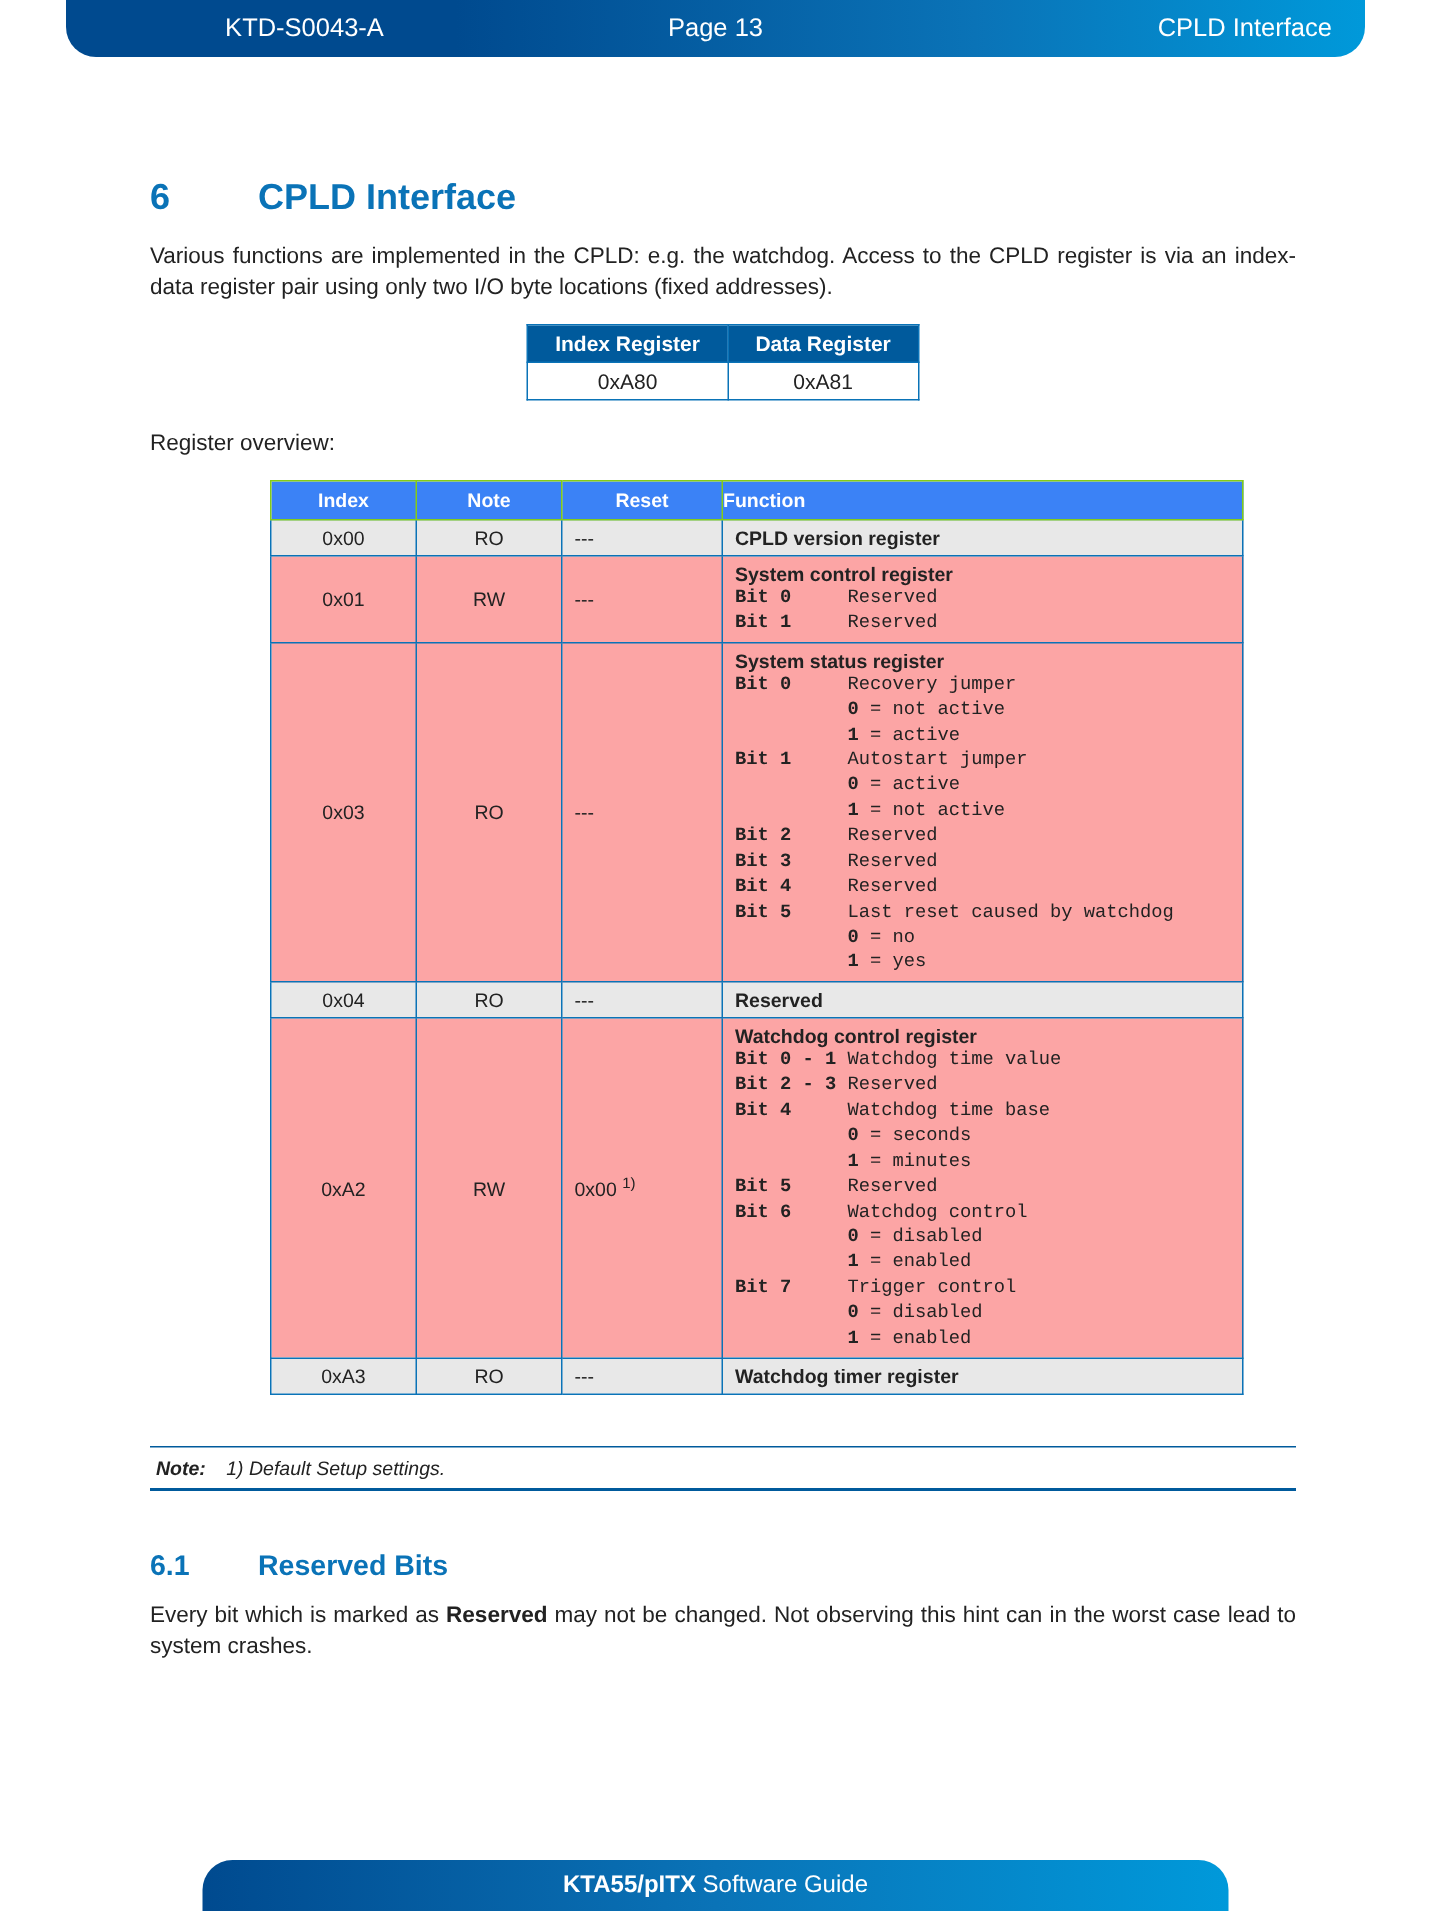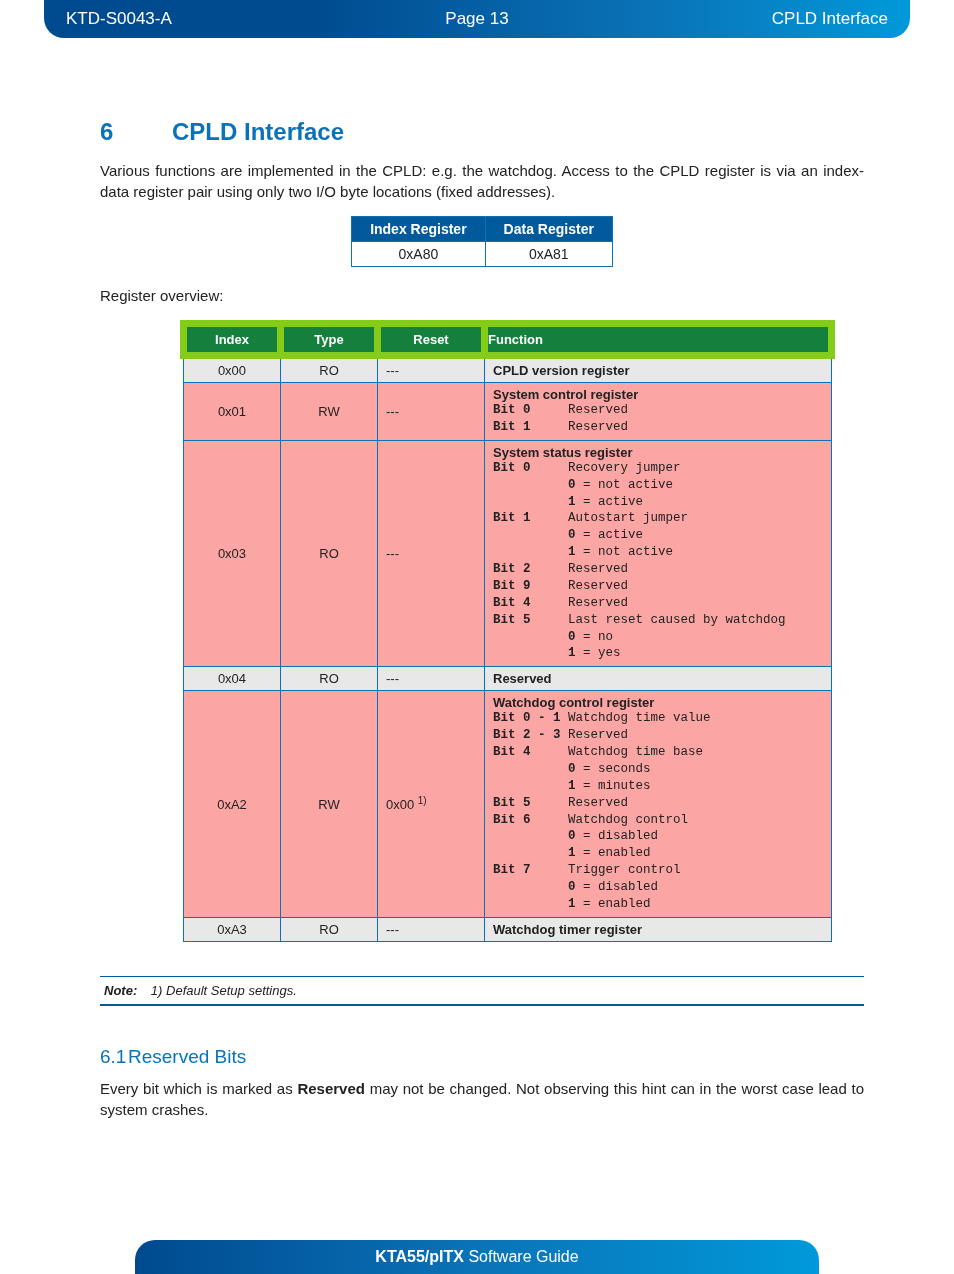--- a/index.html
+++ b/index.html
@@ -20,41 +20,42 @@
   .topbar {
     margin: 0 44px;
     height: 38px;
     background: linear-gradient(90deg, #004a8f 0%, #004a8f 30%, #0a73b7 70%, #0099da 100%);
     color: #fff;
     border-radius: 0 0 20px 20px;
     display: flex;
     align-items: center;
     font-size: 17px;
   }
-  .topbar .tb-left  { flex: 1; text-align: left;  padding-left: 22px; }
+  .topbar .tb-left  { flex: 1; text-align: center;  padding-left: 22px; }
   .topbar .tb-mid   { flex: 1; text-align: center; }
   .topbar .tb-right { flex: 1; text-align: right; padding-right: 22px; }
   .content {
     padding: 80px 90px 0 100px;
   }
   h2.section {
     color: #0a73b7;
     font-size: 24px;
     font-weight: 700;
     margin: 0 0 14px 0;
     display: flex;
     gap: 44px;
   }
   h2.section .num { min-width: 28px; }
   h3.subsection {
     color: #0a73b7;
     font-size: 19px;
-    font-weight: 400;
+    font-weight: 700;
     margin: 40px 0 10px 0;
     display: flex;
+    gap: 44px;
   }
   h3.subsection .num { min-width: 28px; }
   p.body {
     margin: 0 0 14px 0;
     line-height: 1.4;
     text-align: justify;
   }
   
   table.regpair {
     margin: 6px auto 18px auto;
@@ -72,23 +73,23 @@
     font-weight: 700;
     margin-left: 41px;
   }
   
   .ovw-wrap { margin: 10px 0 0 80px; }
   table.ovw {
     border-collapse: collapse;
     font-size: 13px;
   }
   table.ovw th {
-    background: #15803d;
-    color: #fff;
-    border: 7px solid #84cc16;
+    background: #3b82f6;
+    color: #fff;
+    border: 1px solid #84cc16;
     padding: 5px 0;
     font-weight: 700;
     text-align: center;
   }
   table.ovw td {
     border: 1px solid #0a73b7;
     padding: 4px 8px;
     vertical-align: middle;
   }
   table.ovw .c-idx  { width: 80px;  text-align: center; }
@@ -168,21 +169,21 @@
     </tbody>
       </table>
 
     <p class="body">Register overview:</p>
 
     <div class="ovw-wrap">
       <table class="ovw">
         <thead>
           <tr>
             <th class="c-idx">Index</th>
-            <th class="c-type">Type</th>
+            <th class="c-type">Note</th>
             <th class="c-rst">Reset</th>
             <th class="c-fn">Function</th>
           </tr>
         </thead>
         <tbody id="ovw-body">
             <tr class="shade">
               <td class="c-idx">0x00</td>
               <td class="c-type">RO</td>
               <td class="c-rst">---</td>
               <td class="c-fn">
@@ -205,21 +206,21 @@
               <td class="c-rst">---</td>
               <td class="c-fn">
                 <div class="fn-title">System status register</div>
                 <div class="bitline"><b>Bit 0     </b>Recovery jumper
           <b>0</b> = not active
           <b>1</b> = active
 <b>Bit 1     </b>Autostart jumper
           <b>0</b> = active
           <b>1</b> = not active
 <b>Bit 2     </b>Reserved
-<b>Bit 9     </b>Reserved
+<b>Bit 3     </b>Reserved
 <b>Bit 4     </b>Reserved
 <b>Bit 5     </b>Last reset caused by watchdog
           <b>0</b> = no
           <b>1</b> = yes</div>
               </td>
             </tr>
             <tr class="shade">
               <td class="c-idx">0x04</td>
               <td class="c-type">RO</td>
               <td class="c-rst">---</td>

